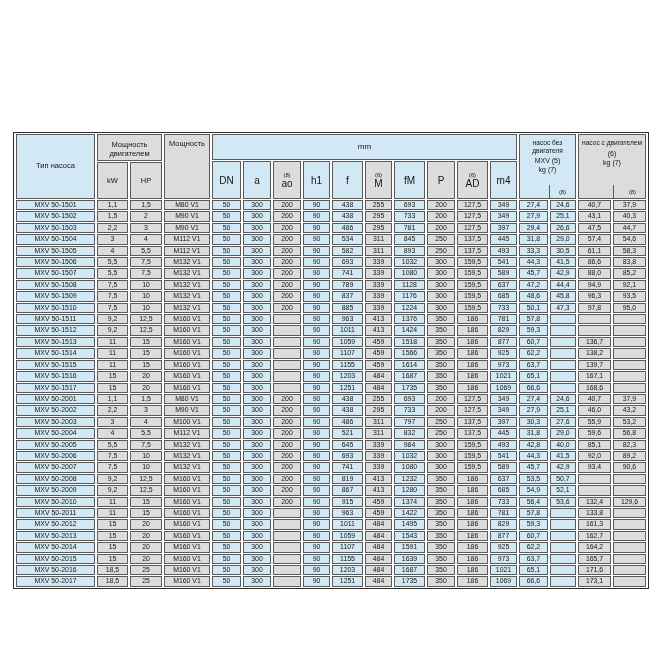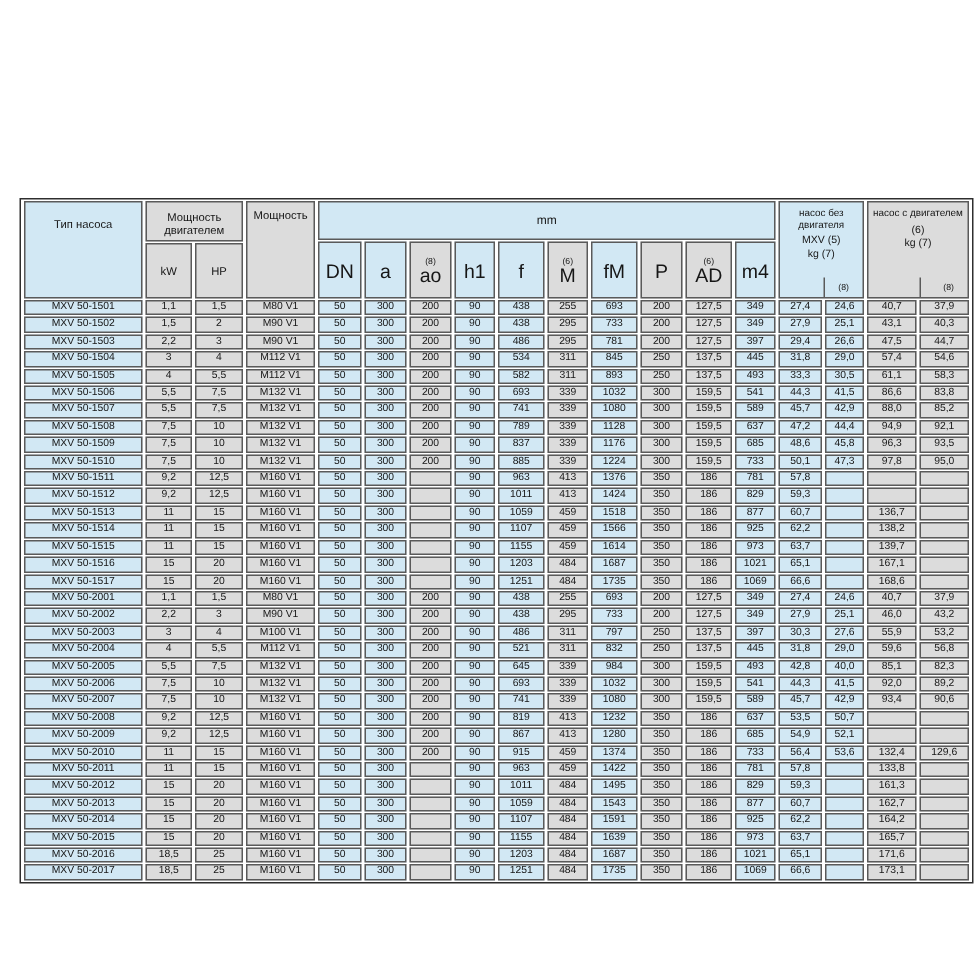--- a/index.html
+++ b/index.html
@@ -12,28 +12,28 @@
     border-collapse:separate;border-spacing:2px 1px;table-layout:fixed;
     width:630px;background:#ffffff;border:1px solid #2e2e2e;
   }
   th,td{
     border:1px solid #5a5a5a;padding:0;margin:0;text-align:center;
     font-weight:normal;overflow:hidden;white-space:nowrap;
   }
   .blue{background:#d2e8f4;}
   .gray{background:#dcdcdc;}
   thead th{font-size:7px;line-height:8px;vertical-align:middle;}
-  .th-corner{vertical-align:top;padding-top:11px;font-size:7.5px;}
+  .th-corner{vertical-align:top;padding-top:27px;font-size:7.5px;}
   .th-power{vertical-align:top;padding-top:5px;font-size:7.5px;white-space:normal;line-height:9px;}
   .th-motor{vertical-align:top;padding-top:5px;font-size:7.5px;}
   .th-mm{font-size:8px;height:24px;margin-top:48px;}
   .th-unit{height:14px;font-size:7.5px;}
   .th-col{height:36px;}
   .th-col .note{font-size:5.8px;line-height:7px;}
-  .th-col .lbl{font-size:13px;line-height:9px;}
+  .th-col .lbl{font-size:10px;line-height:9px;}
   .th-wgroup{position:relative;vertical-align:top;padding-top:4px;}
   .th-wgroup .title{font-size:6.6px;line-height:7.5px;white-space:normal;}
   .th-wgroup .sub{font-size:7px;line-height:9px;margin-top:2px;}
   .th-wgroup .unit{font-size:7px;line-height:9px;}
   .th-wgroup .note8{position:absolute;right:9px;bottom:2px;font-size:5.8px;}
   .th-wgroup .subdiv{position:absolute;left:52%;bottom:0;width:1px;height:13px;background:#5a5a5a;}
   tbody td{height:8.4px;line-height:8.4px;font-size:6.9px;}
 </style>
 </head>
 <body>

